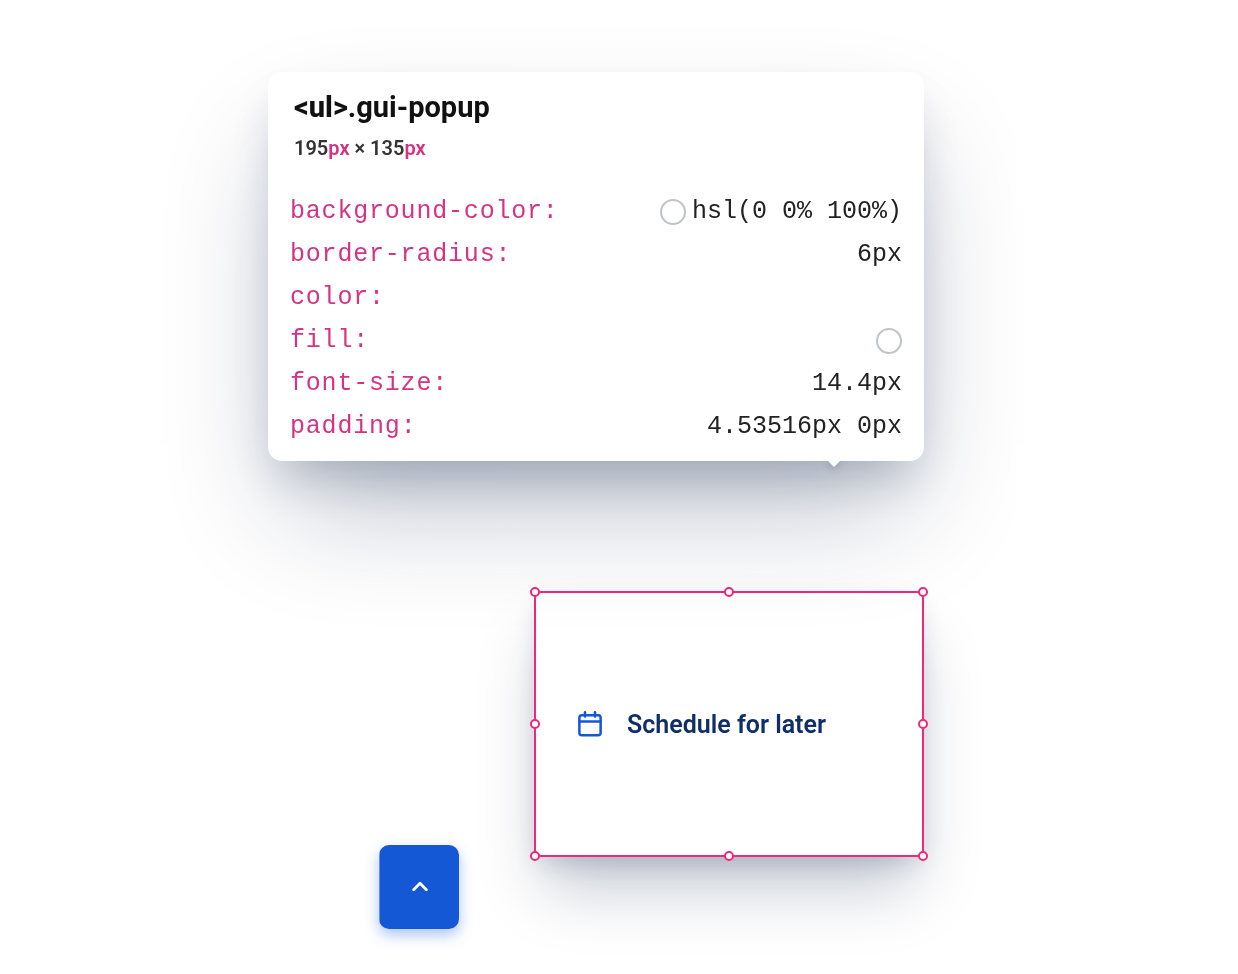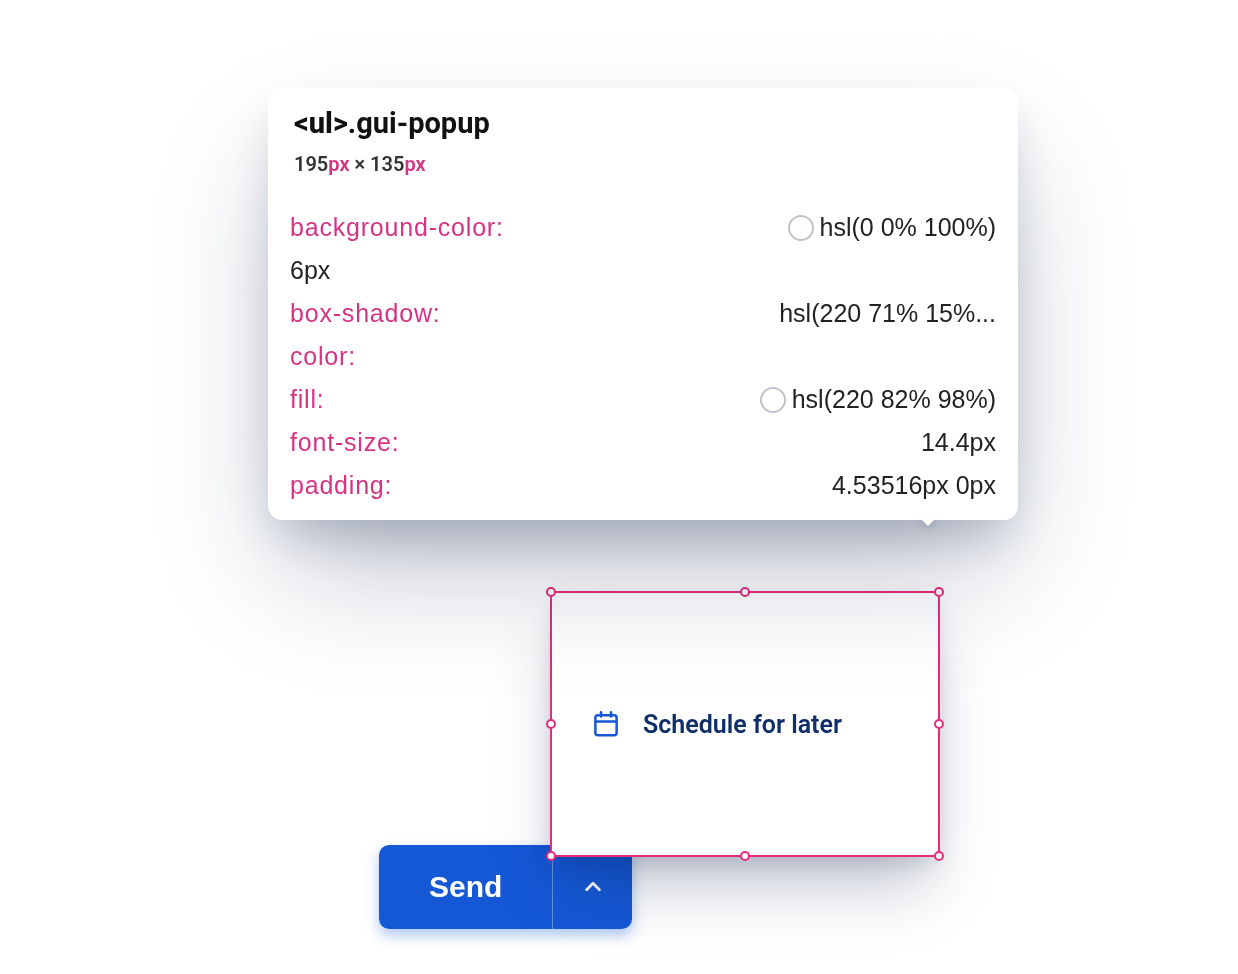--- a/index.html
+++ b/index.html
@@ -1,25 +1,25 @@
 <!DOCTYPE html>
 <html><head>
 <meta charset="utf-8">
 <style>
   *{box-sizing:border-box;margin:0;padding:0}
   html,body{width:1238px;height:974px;font-family:-apple-system,BlinkMacSystemFont,"Segoe UI",Roboto,Helvetica,Arial,sans-serif;background:#fff;position:relative;overflow:hidden}
-  .mono{font-family:Liberation Sans, sans-serif}
+  .mono{font-family:Liberation Mono, monospace}
 
   
   .popup{
     position:absolute;left:535px;top:592px;width:388px;height:264px;
     background:#fff;border-radius:6px;padding:10px 0;
     box-shadow:0 40px 60px -10px rgba(10,30,70,.25),0 10px 25px -5px rgba(10,30,70,.18);
     display:grid;grid-auto-rows:1fr;align-content:stretch;
-    outline:2px solid #ec297b;outline-offset:-1px;margin-left:16px; 
+    outline:2px solid #ec297b;outline-offset:-1px; 
   }
   .popup-item{
     display:flex;align-items:center;gap:22px;
     padding:0 40px;cursor:pointer;
     color:#0f2f6a;font-size:25px;font-weight:600;
   }
   .popup-item svg{width:30px;height:30px;stroke:#1558d6;fill:none;stroke-width:2;stroke-linecap:round;stroke-linejoin:round;flex-shrink:0}
   
   .handle{position:absolute;width:10px;height:10px;background:#fff;border:2px solid #ec297b;border-radius:50%}
   .handle.tl{left:-5px;top:-5px}.handle.tr{right:-5px;top:-5px}
@@ -28,21 +28,21 @@
   .handle.ml{left:-5px;top:calc(50% - 5px)}.handle.mr{right:-5px;top:calc(50% - 5px)}
 
   
   .send-wrap{position:absolute;left:379px;top:845px;display:flex;height:84px;border-radius:10px;overflow:hidden;box-shadow:0 6px 14px rgba(21,88,214,.35)}
   .send-btn{background:#1558d6;color:#fff;font-size:30px;font-weight:600;border:none;padding:0 50px;cursor:pointer}
   .send-caret{background:#1558d6;border:none;border-left:1px solid rgba(255,255,255,.35);width:80px;display:flex;align-items:center;justify-content:center;cursor:pointer}
   .send-caret svg{width:22px;height:22px;stroke:#fff;stroke-width:3;fill:none;stroke-linecap:round;stroke-linejoin:round}
 
   
   .tooltip{
-    position:absolute;left:268px;top:88px;width:750px;
+    position:absolute;left:268px;top:72px;width:656px;
     background:#fff;border-radius:14px;
     box-shadow:0 60px 120px -20px rgba(10,30,70,.30),0 25px 45px -10px rgba(10,30,70,.20);
     padding:14px 22px 20px;
   }
   .tooltip::after{
     content:"";position:absolute;right:80px;bottom:-16px;
     border:10px solid transparent;border-top-color:#fff;
     filter:drop-shadow(0 4px 3px rgba(10,30,70,.12));
   }
   .tt-head{padding:4px 4px 14px;border-bottom:1px solid transparent}
@@ -54,21 +54,20 @@
   .tt-row{display:flex;align-items:center;justify-content:space-between;gap:20px}
   .tt-prop{color:#d63384;letter-spacing:.8px}
   .tt-prop::after{content:":"}
   .tt-val{color:#222;display:flex;align-items:center;gap:6px;text-align:right}
   .swatch{width:26px;height:26px;border-radius:50%;border:2px solid #bfc4cc;flex-shrink:0}
 </style>
 </head>
 <body>
 
 <div class="send-wrap">
-  <button class="send-btn">Send</button>
   <button class="send-caret">
     <svg viewBox="0 0 24 24">
       <polyline points="5 15 12 8 19 15"></polyline>
     </svg>
   </button>
 </div>
 
 <ul class="popup">
   <li class="popup-item">
     <svg viewBox="0 0 24 24">
@@ -103,38 +102,32 @@
   <div class="tt-body mono">
 
   <div class="tt-row">
         <span class="tt-prop">background-color</span>
         <span class="tt-val">
           <span class="swatch" style="background: rgb(255, 255, 255);"></span>
           <span>hsl(0 0% 100%)</span>
         </span>
       </div>
       <div class="tt-row">
+        <span class="tt-prop">border-radius</span>
         <span class="tt-val">
           <span>6px</span>
-        </span>
-      </div>
-      <div class="tt-row">
-        <span class="tt-prop">box-shadow</span>
-        <span class="tt-val">
-          <span>hsl(220 71% 15%...</span>
         </span>
       </div>
       <div class="tt-row">
         <span class="tt-prop">color</span>
       </div>
       <div class="tt-row">
         <span class="tt-prop">fill</span>
         <span class="tt-val">
           <span class="swatch" style="background: rgb(255, 255, 255);"></span>
-          <span>hsl(220 82% 98%)</span>
         </span>
       </div>
       <div class="tt-row">
         <span class="tt-prop">font-size</span>
         <span class="tt-val">
           <span>14.4px</span>
         </span>
       </div>
       <div class="tt-row">
         <span class="tt-prop">padding</span>

